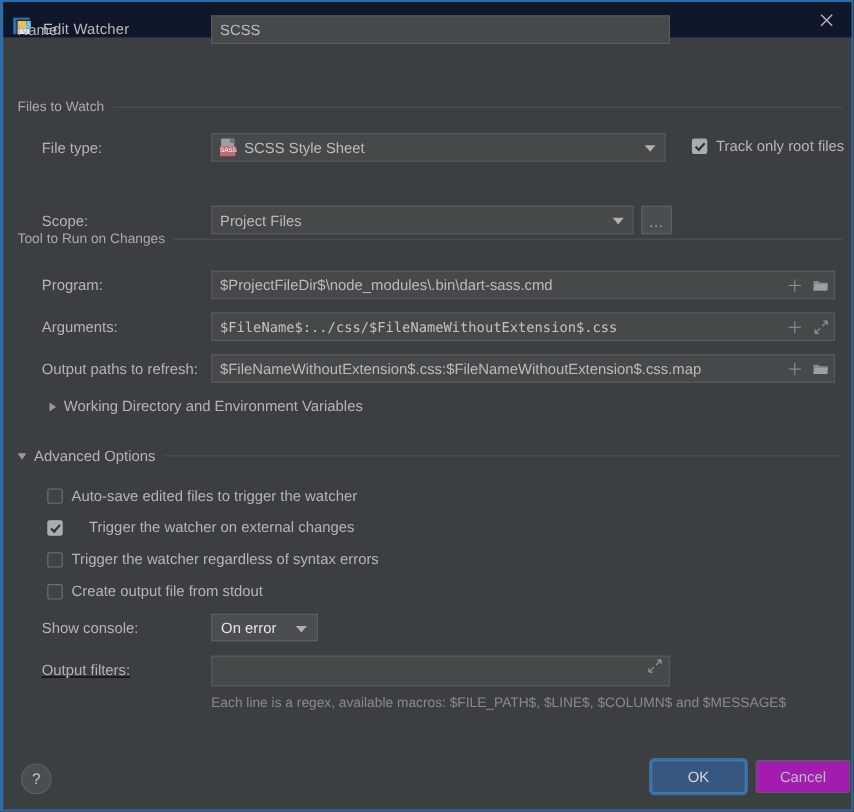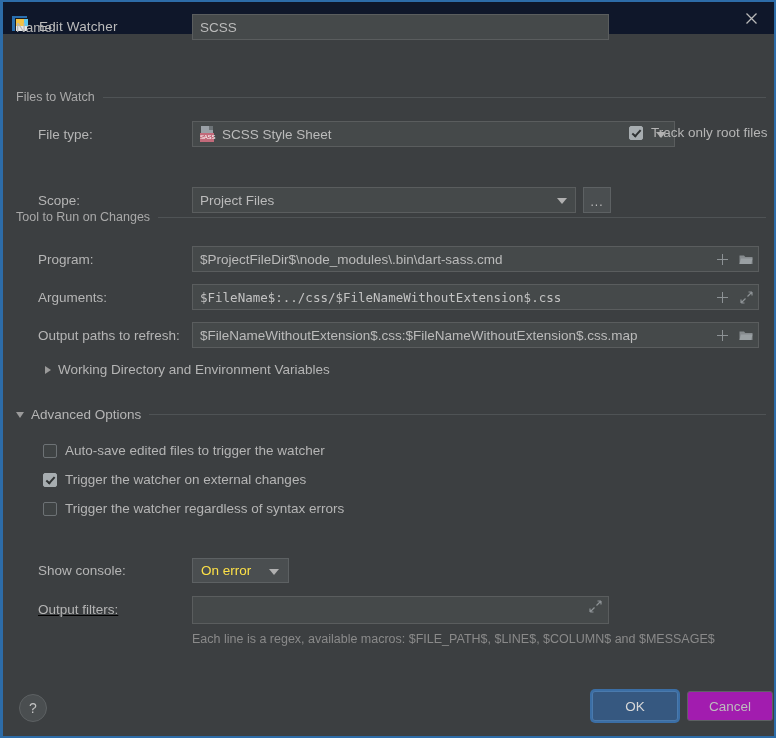--- a/index.html
+++ b/index.html
@@ -151,21 +151,21 @@
   
   .ta{
     box-sizing:border-box;background:#45494a;border:1px solid #5a5d5e;
     position:relative;
   }
   .ta .expand{position:absolute;right:6px;bottom:6px;}
   
   .small-combo{
     box-sizing:border-box;background:#4a4e50;border:1px solid #5d6163;
     height:25px;display:flex;align-items:center;padding:0 24px 0 8px;
-    color:#fde047;font-size:13.5px;position:relative;
+    color:#e5e5e5;font-size:13.5px;position:relative;
   }
   .hint{
     position:absolute;font-size:12.5px;color:#8a8a8a;
   }
   
   .bottombar{
     position:absolute;left:0;bottom:0;width:770px;height:56px;
   }
   .help-btn{
     position:absolute;left:16px;top:14px;width:26px;height:26px;border-radius:50%;
@@ -216,21 +216,21 @@
 
   <div class="section" style="top:88px;">
     <div class="sec-head">
       <div class="sec-title">Files to Watch</div>
       <div class="sec-line"></div>
     </div>
   </div>
 
   <div class="frow" style="left:35px;top:119px;">
     <div class="flabel" style="width:154px;">File type:</div>
-    <div class="combo" style="width:483px;">
+    <div class="combo" style="width:413px;">
       <div class="ftypeicon">
         <div class="page"></div>
           <div class="fold"></div>
         <div class="badge">SASS</div>
       </div>
       <span>SCSS Style Sheet</span>
       <span class="arrow"></span>
     </div>
   </div>
 
@@ -313,27 +313,31 @@
       <span class="tri tri-down"></span>
       <div class="sec-title" style="font-size:13.5px;color:#b5b5b5;">Advanced Options</div>
       <div class="sec-line"></div>
     </div>
   </div>
 
   <div class="frow" style="left:40px;top:441px;">
     <div class="cbx"></div>
     <div class="cbx-label">Auto-save edited files to trigger the watcher</div>
   </div>
-  <div class="frow" style="left:40px;top:470px;">
+  <div class="frow" style="left:40px;top:470px;gap:16px;">
     <div class="cbx on"></div>
     <div class="cbx-label">Trigger the watcher on external changes</div>
   </div>
   <div class="frow" style="left:40px;top:499px;">
     <div class="cbx"></div>
     <div class="cbx-label">Trigger the watcher regardless of syntax errors</div>
+  </div>
+  <div class="frow" style="left:40px;top:528px;">
+    <div class="cbx"></div>
+    <div class="cbx-label">Create output file from stdout</div>
   </div>
 
   <div class="frow" style="left:35px;top:556px;">
     <div class="flabel" style="width:154px;">Show console:</div>
     <div class="small-combo" style="width:97px;">
       <span>On error</span>
       <span class="arrow" style="position:absolute;right:9px;top:50%;margin-top:-2px;width:0;height:0;border-left:5px solid transparent;border-right:5px solid transparent;border-top:6px solid #b0b0b0;"></span>
     </div>
   </div>
 

